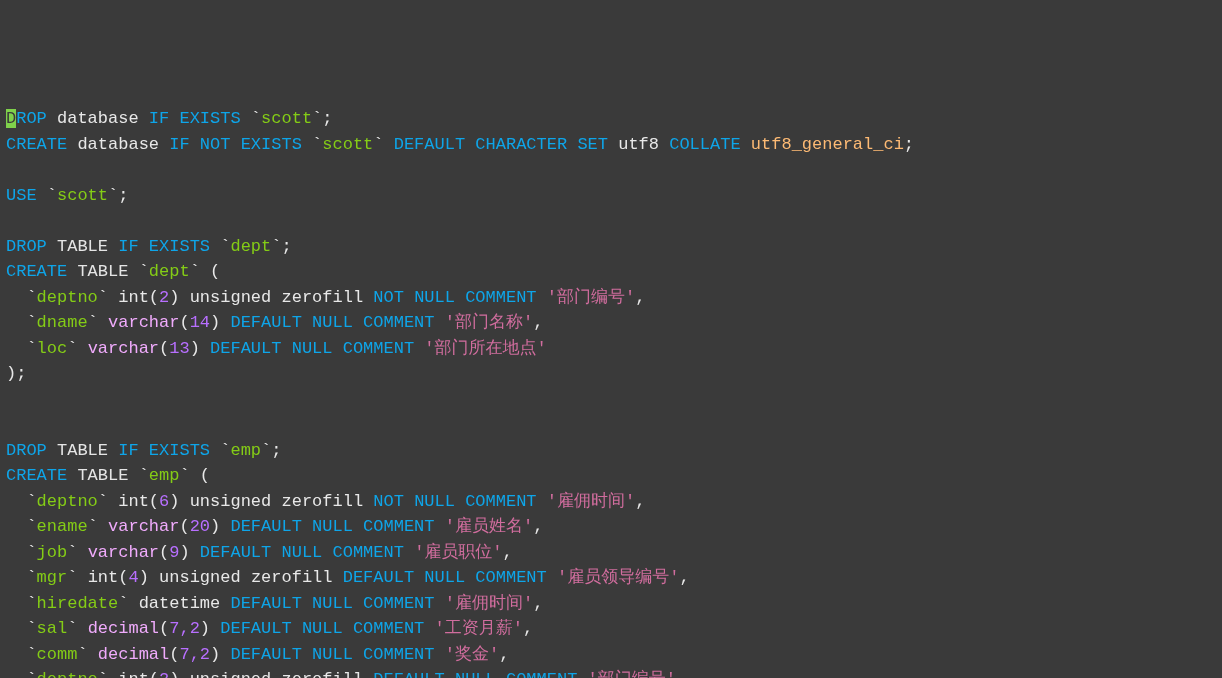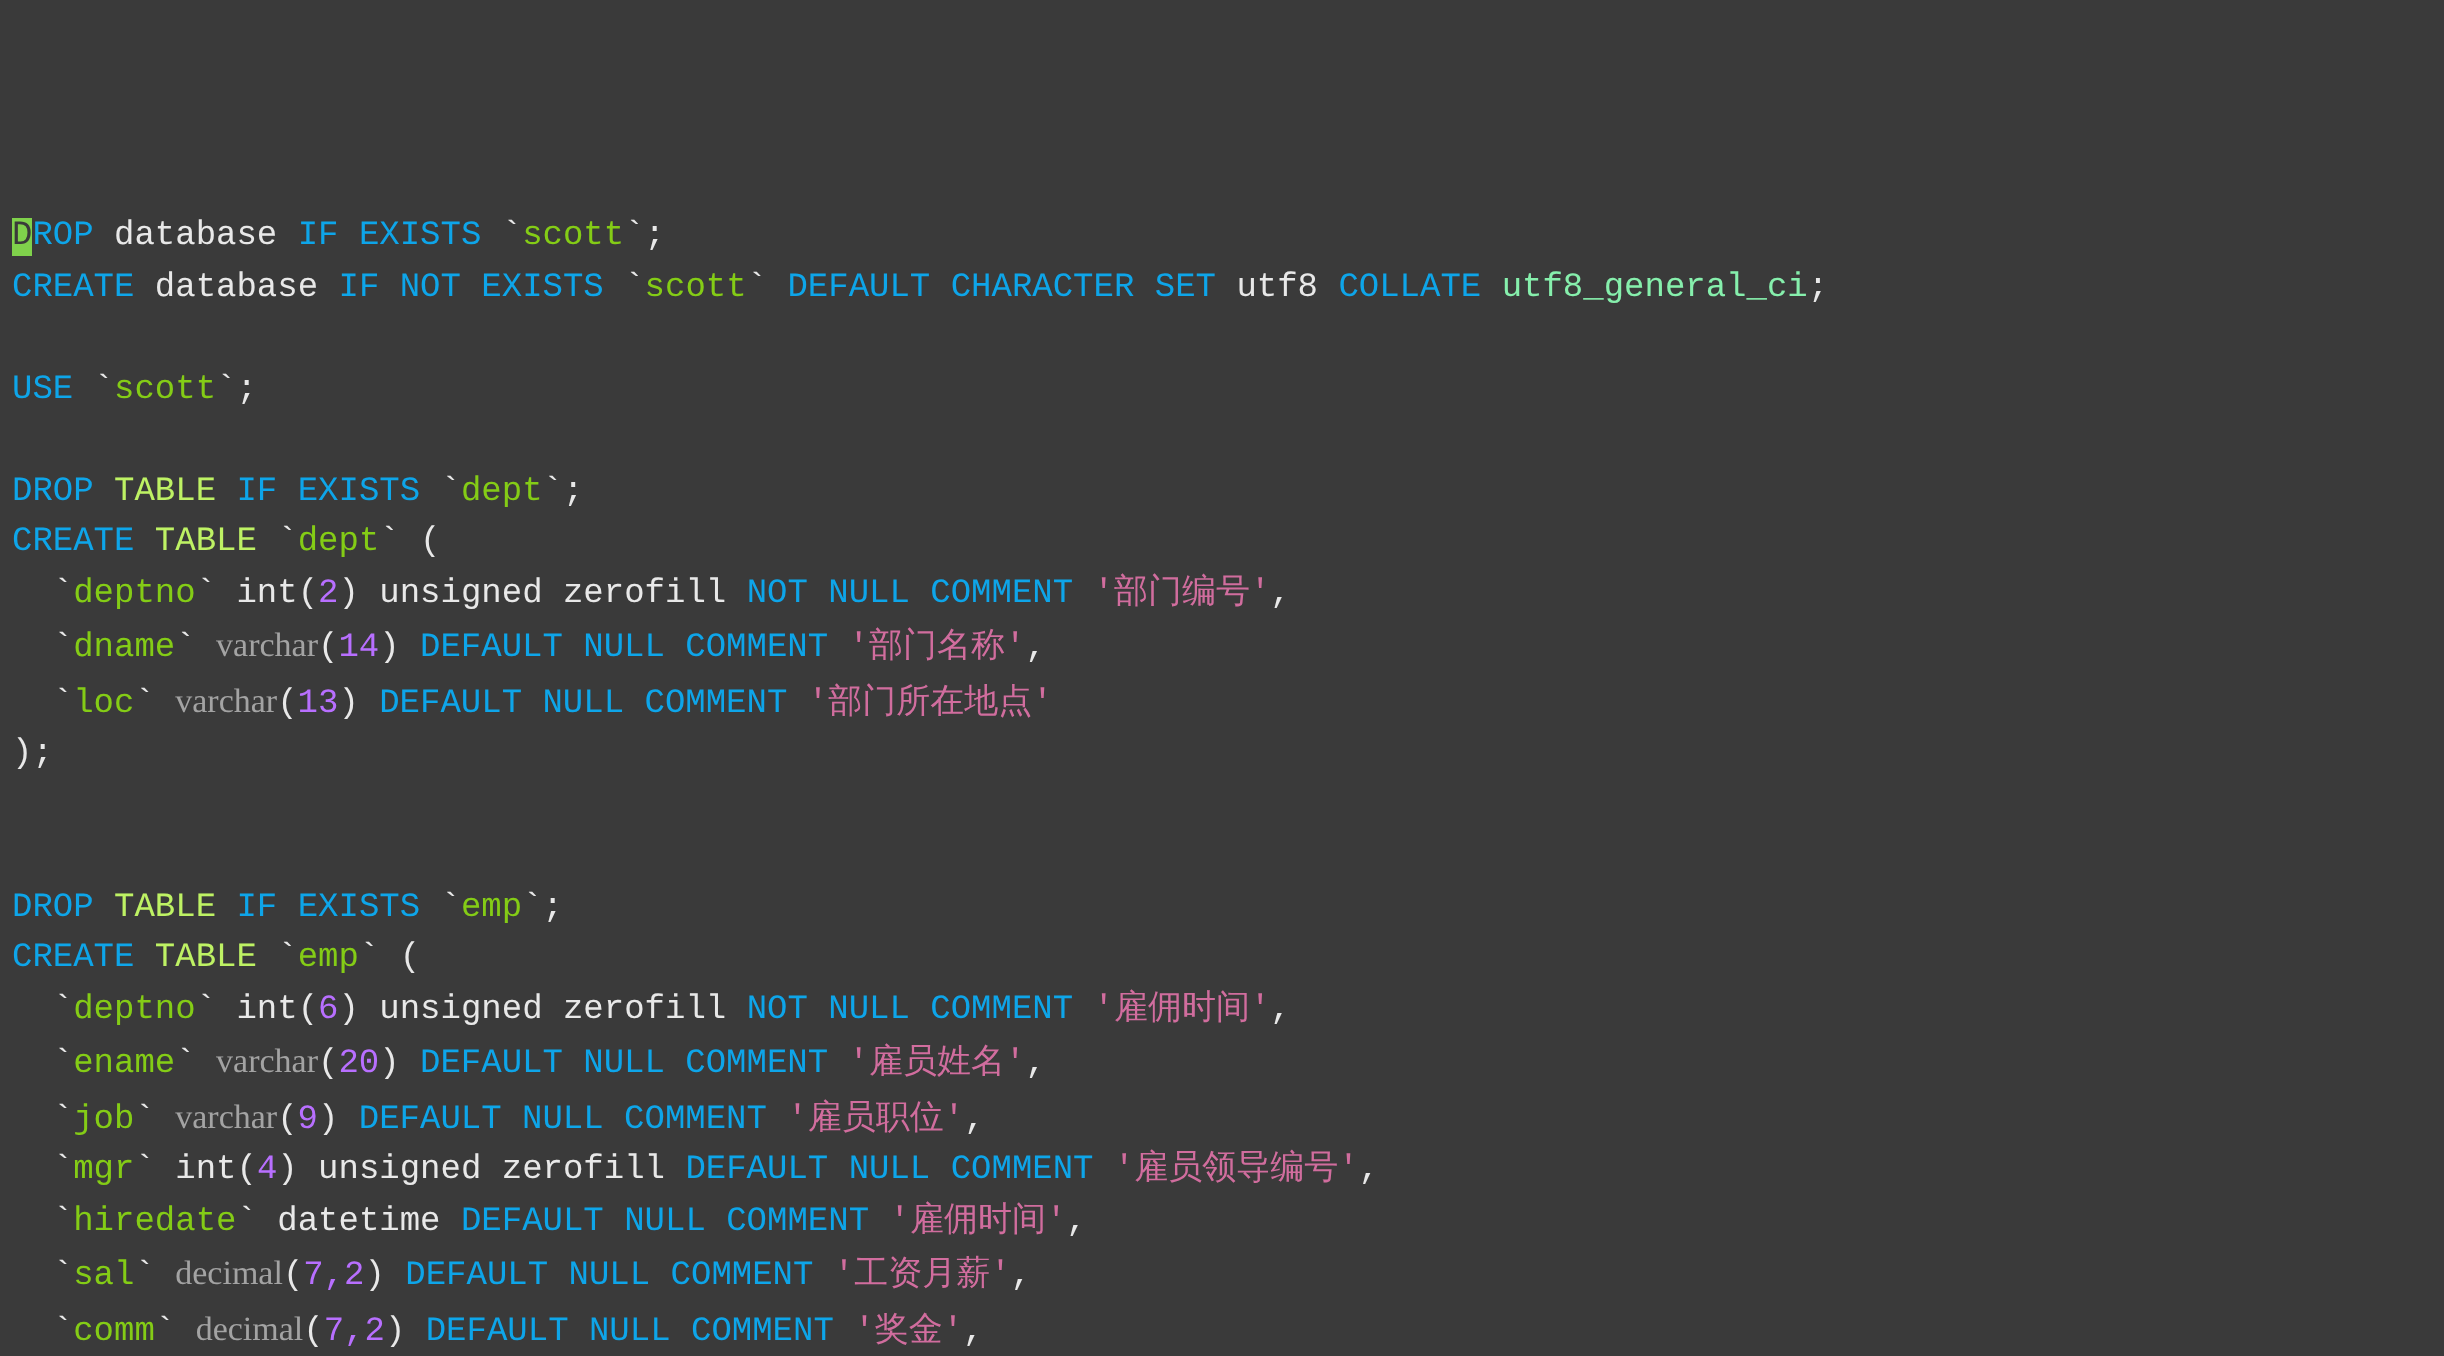--- a/index.html
+++ b/index.html
@@ -8,26 +8,26 @@
     background: #3a3a3a;
     font-family: "Consolas", "Courier New", monospace;
     font-size: 17px;
     line-height: 1.5;
     color: #e8e8e8;
     white-space: pre;
     width: 1222px;
     box-sizing: border-box;
   }
   .kw       { color: #0ea5e9; }      
-  .kw-tbl   { color: #bef264; }      
-  .type     { color: #a3a3a3; font-family: Liberation Serif, serif; }      
+  .kw-tbl   { color: #e5e5e5; }      
+  .type     { color: #f0abfc; }      
   .grn      { color: #84cc16; }      
   .num      { color: #b86fff; }      
   .str      { color: #d16d9e; }
-  .collate  { color: #86efac; }
+  .collate  { color: #fdba74; }
   .cursor   { background: #7fd14b; color: #3a3a3a; }
 </style>
 </head>
 <body>
 
 
 
 <div><span class="cursor">D</span><span class="kw">ROP</span> <span>database</span> <span class="kw">IF</span> <span class="kw">EXISTS</span> `<span class="grn">scott</span>`;
 <span class="kw">CREATE</span> <span>database</span> <span class="kw">IF</span> <span class="kw">NOT</span> <span class="kw">EXISTS</span> `<span class="grn">scott</span>` <span class="kw">DEFAULT</span> <span class="kw">CHARACTER</span> <span class="kw">SET</span> <span>utf8</span> <span class="kw">COLLATE</span> <span class="collate">utf8_general_ci</span>;
 

